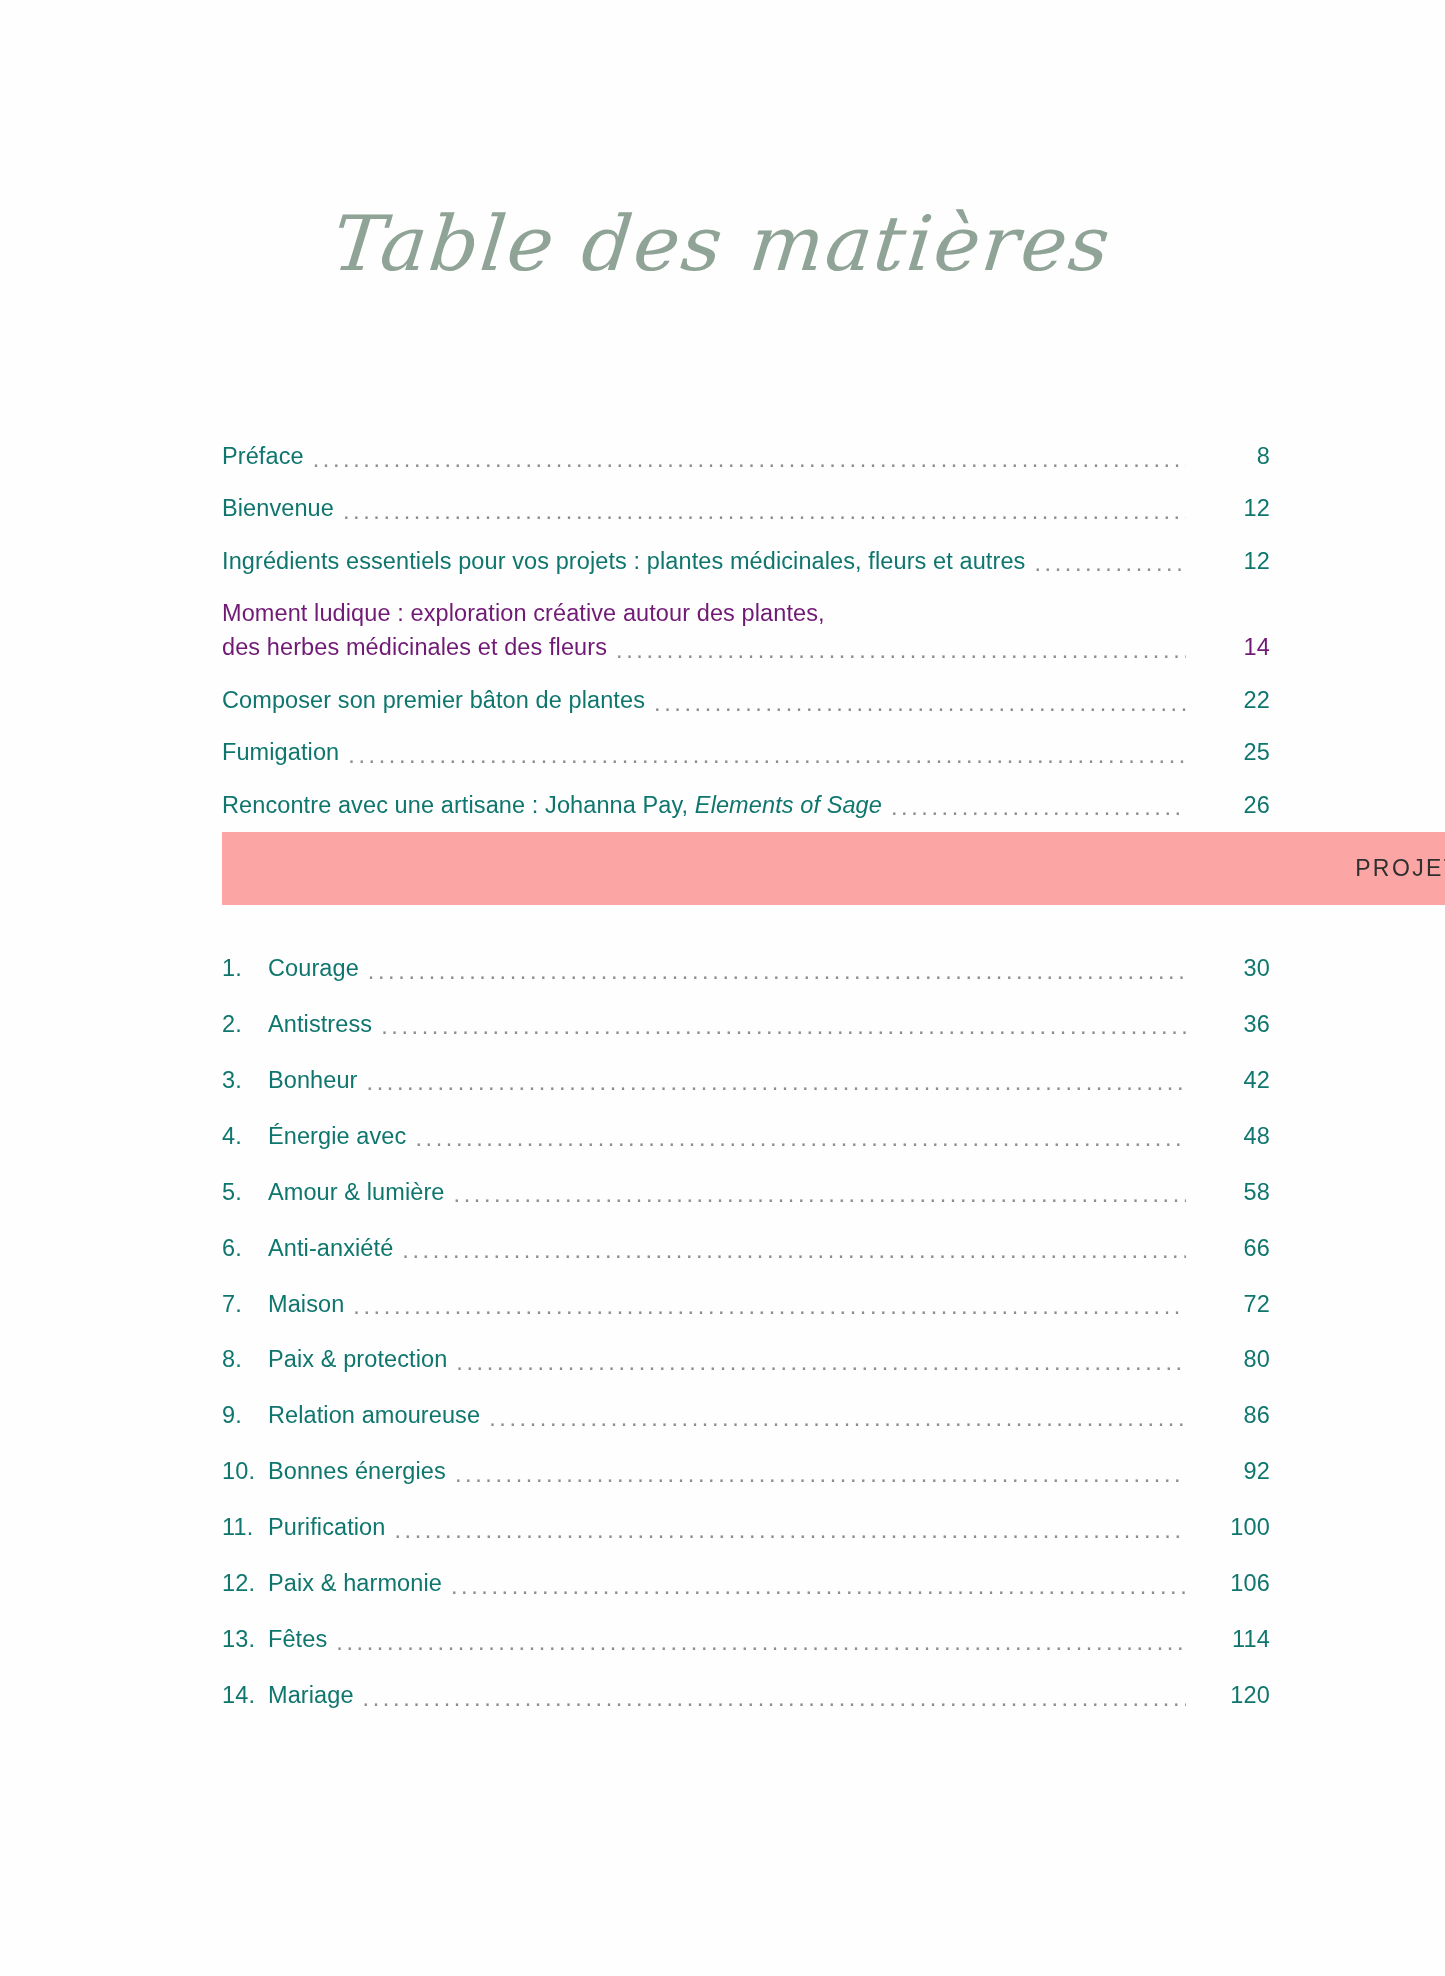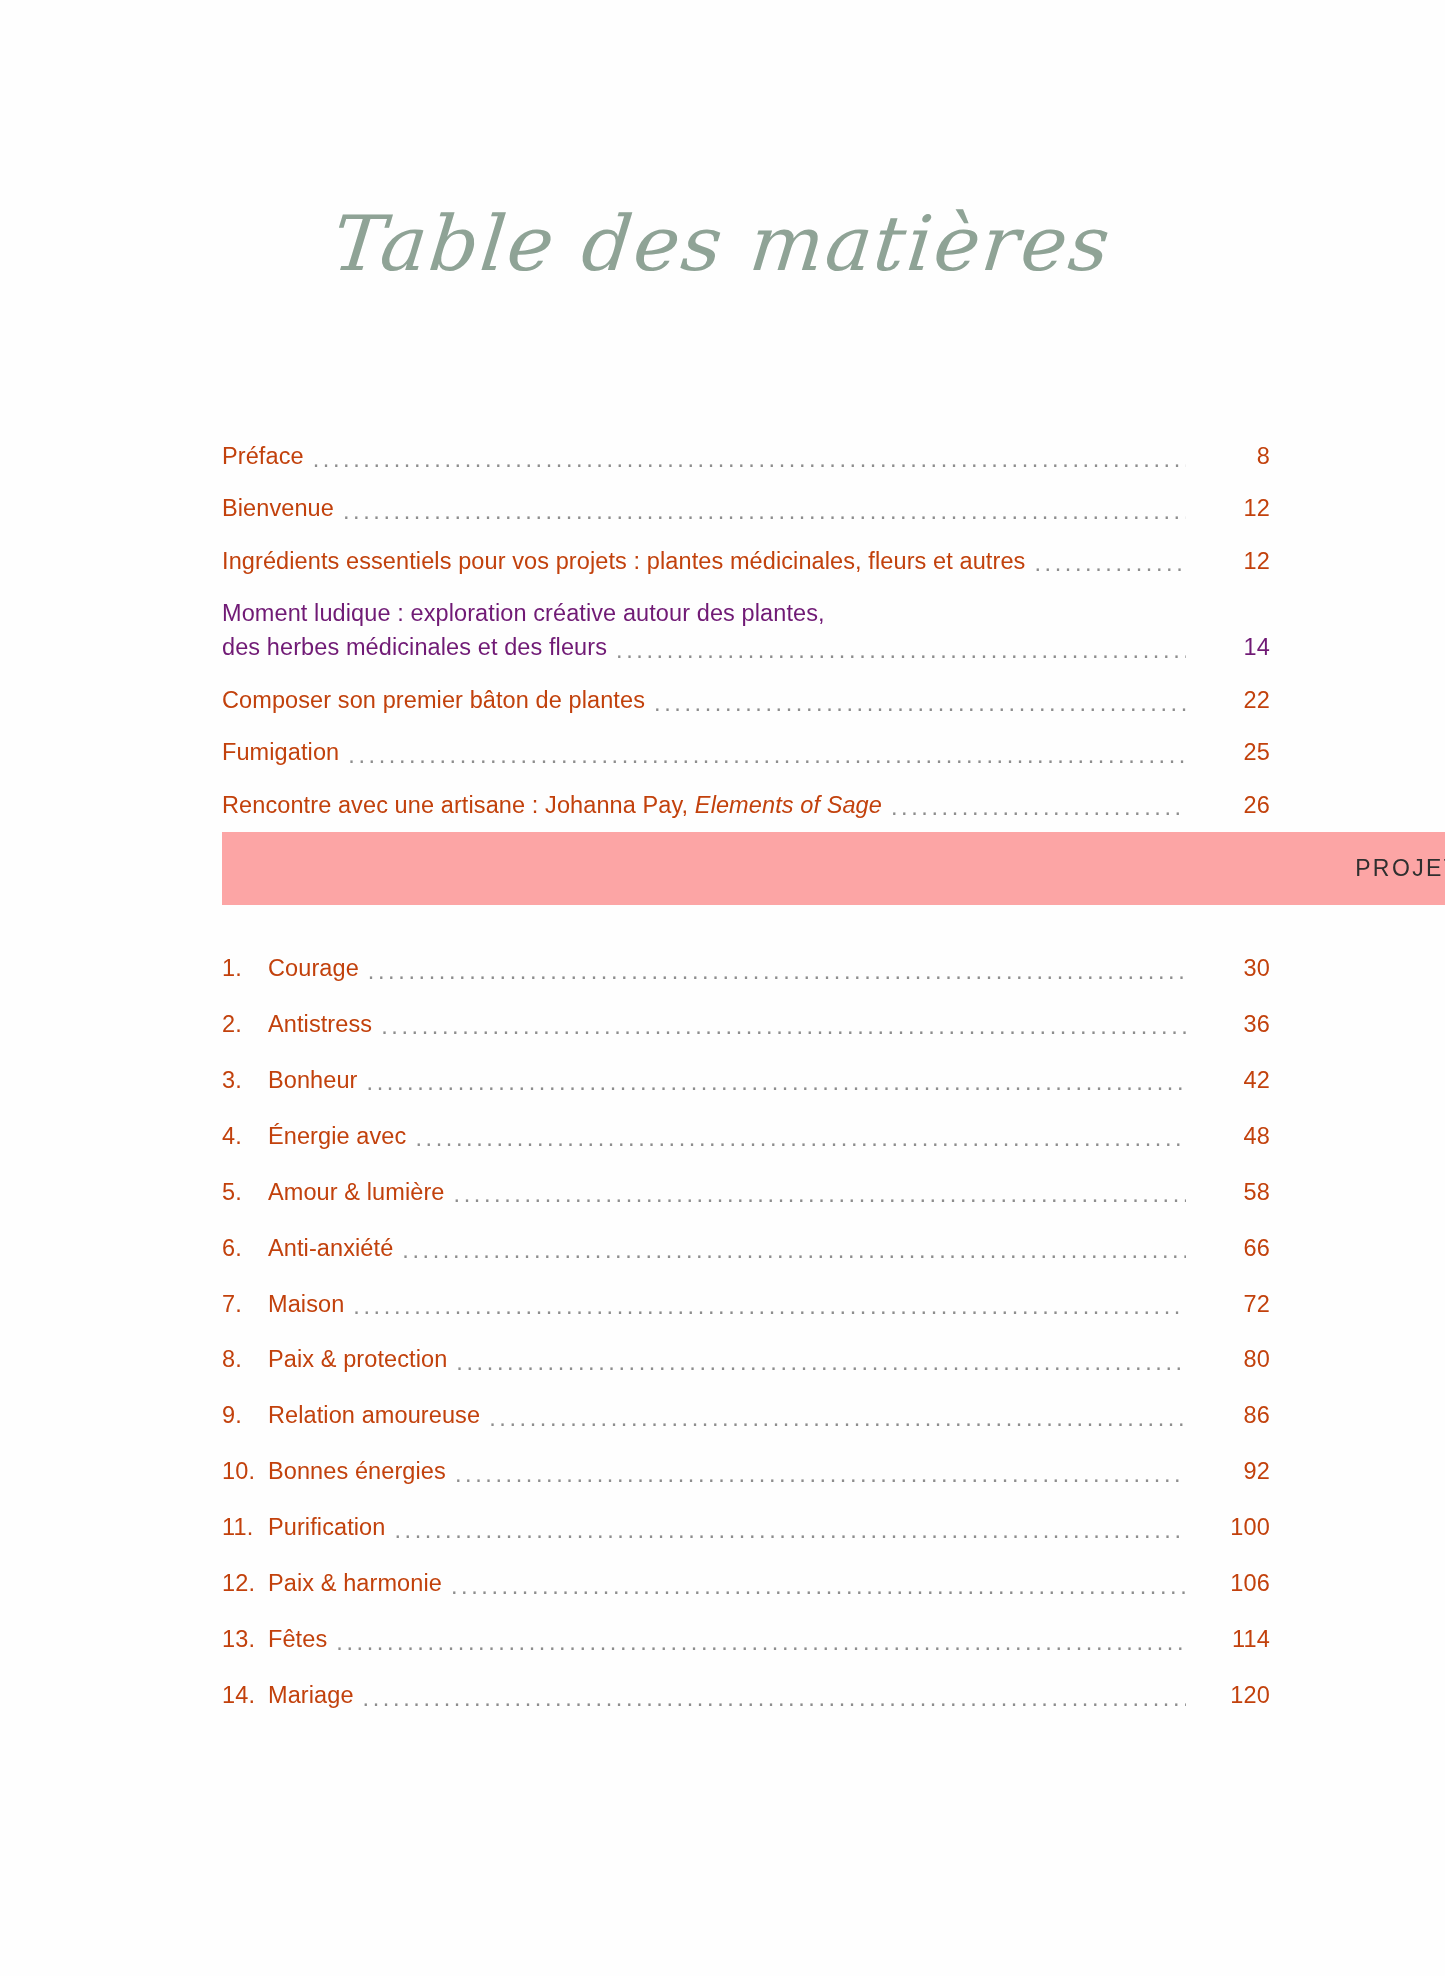--- a/index.html
+++ b/index.html
@@ -51,21 +51,21 @@
   #front-block { top: 440px; }
   #projects-block { top: 952px; }
 
   .entry {
     display: flex;
     align-items: flex-end;
     width: 100%;
     margin-bottom: 23px;
     font-size: 23.5px;
     font-weight: 300;
-    color: #c2410c;
+    color: #0f766e;
     line-height: 1.38;
   }
 
   .entry-num {
     flex: 0 0 auto;
     width: 46px;
     white-space: nowrap;
     letter-spacing: 0.2px;
   }
 

